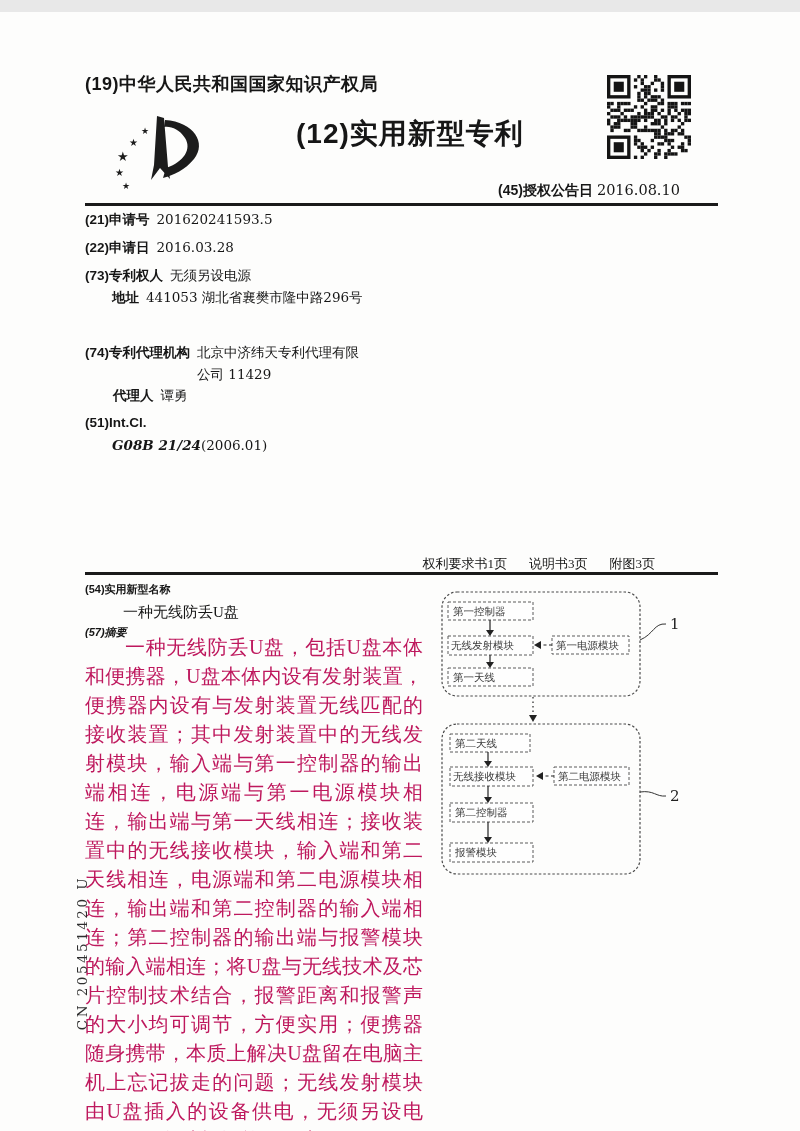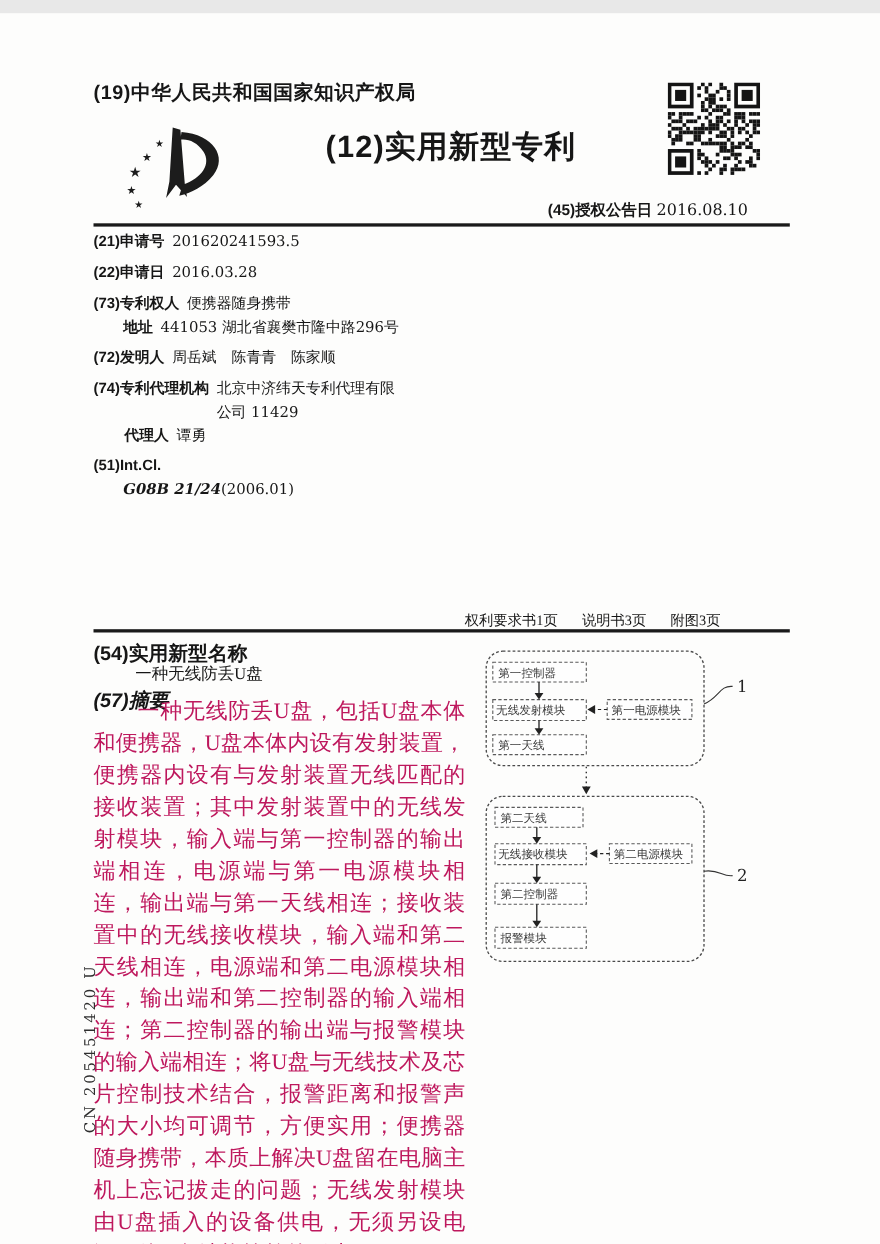--- a/index.html
+++ b/index.html
@@ -24,21 +24,21 @@
 
   
   .brow{position:absolute; font-size:13.5px; white-space:nowrap;}
   .brow .lab{font-weight:bold; font-family:"Liberation Sans",sans-serif; margin-right:7px;}
   .brow .val{font-family:"DejaVu Serif",serif;}
   .intcl-code{font-style:italic; font-weight:bold; font-family:"DejaVu Serif",serif;}
 
   
   .pages-line{left:85px; top:543px; width:570px; text-align:right; font-size:13px;}
   .pages-line span{margin-left:22px;}
-  .sec-head{font-size:18px; font-weight:bold; font-family:"Liberation Sans",sans-serif;}
+  .sec-head{font-size:11px; font-weight:bold; font-family:"Liberation Sans",sans-serif;}
   .invention-title{left:123px; top:591px; font-size:15px;}
   .abstract{
     left:85px; top:621px; width:338px;
     font-size:20px; line-height:29px; text-align:justify; text-indent:2em;
     color:#be185d;
   }
 
   
   .figure{left:430px; top:564px;}
   .figure text{font-family:"Liberation Sans",sans-serif; font-size:10.5px; fill:#3a3a3a;}
@@ -297,27 +297,24 @@
 
   <div class="abs rule" style="top:191px;"></div>
 
   <div class="brow" style="left:85px;top:199px;">
     <span class="lab">(21)申请号</span><span class="val">201620241593.5</span>
   </div>
   <div class="brow" style="left:85px;top:227px;">
     <span class="lab">(22)申请日</span><span class="val">2016.03.28</span>
   </div>
   <div class="brow" style="left:85px;top:255px;">
-    <span class="lab">(73)专利权人</span><span class="val">便携器随身携带</span>
+    <span class="lab">(73)专利权人</span><span class="val">无须另设电源</span>
   </div>
   <div class="brow" style="left:112px;top:277px;">
     <span class="lab">地址</span><span class="val">441053 湖北省襄樊市隆中路296号</span>
-  </div>
-  <div class="brow" style="left:85px;top:304px;">
-    <span class="lab">(72)发明人</span><span class="val">周岳斌　陈青青　陈家顺</span>
   </div>
   <div class="brow" style="left:85px;top:332px;">
     <span class="lab">(74)专利代理机构</span><span class="val">北京中济纬天专利代理有限</span>
   </div>
   <div class="brow" style="left:197px;top:354px;text-align:right;">
     <span class="val">公司 11429</span>
   </div>
   <div class="brow" style="left:113px;top:375px;">
     <span class="lab">代理人</span><span class="val">谭勇</span>
   </div>

